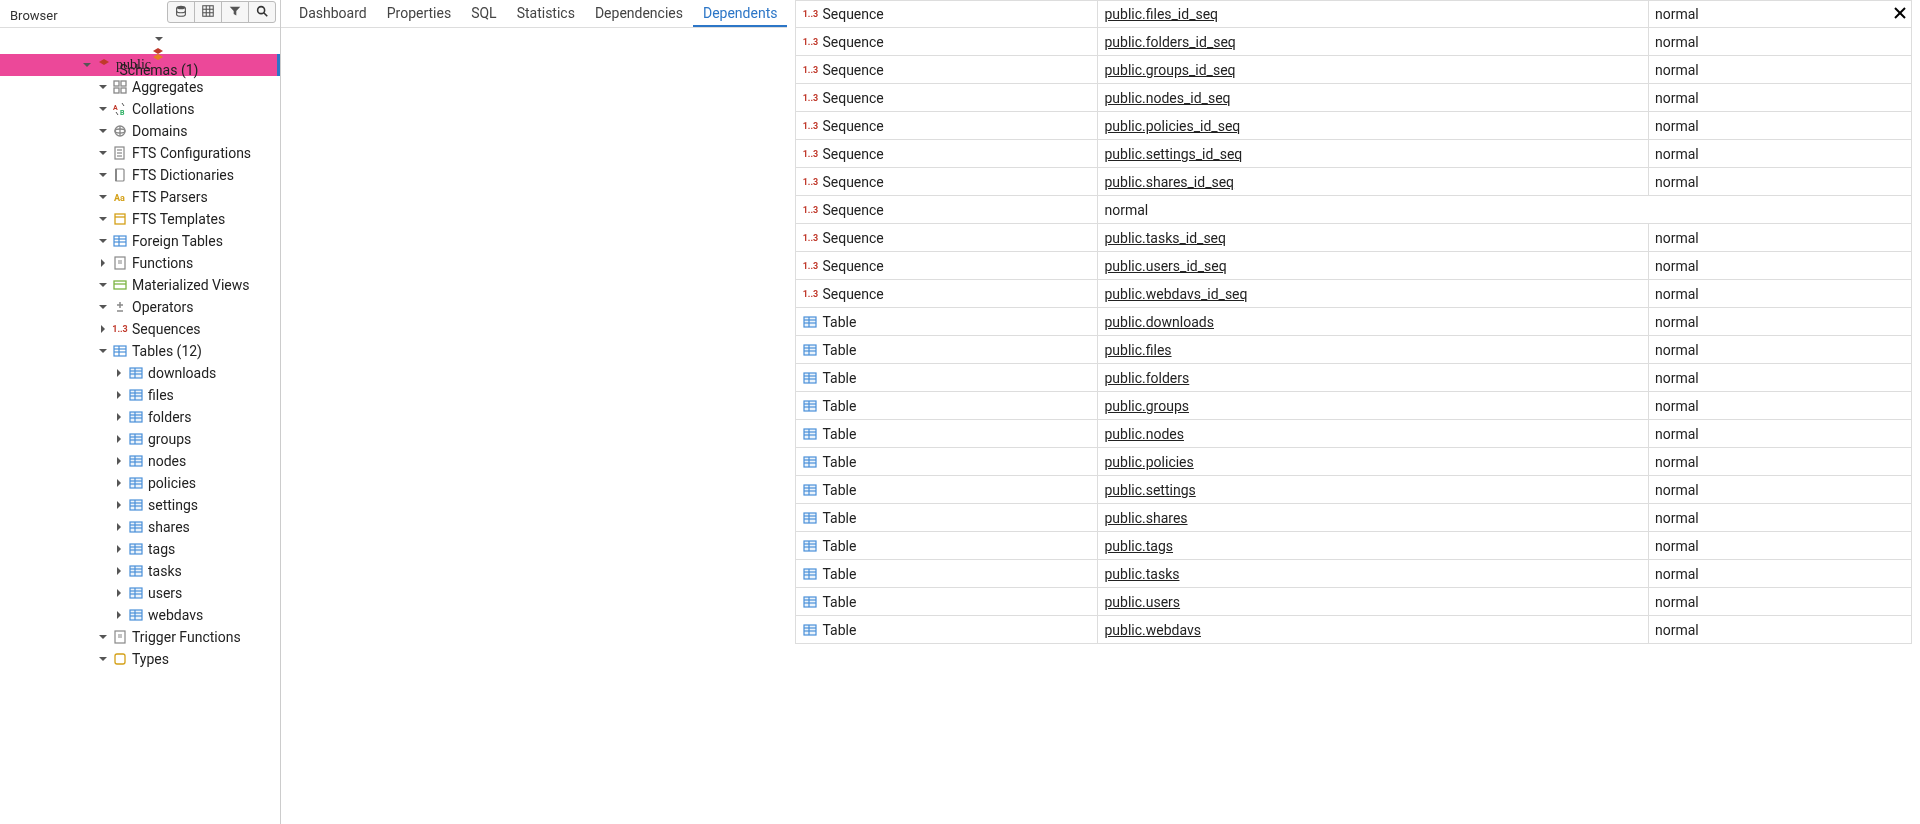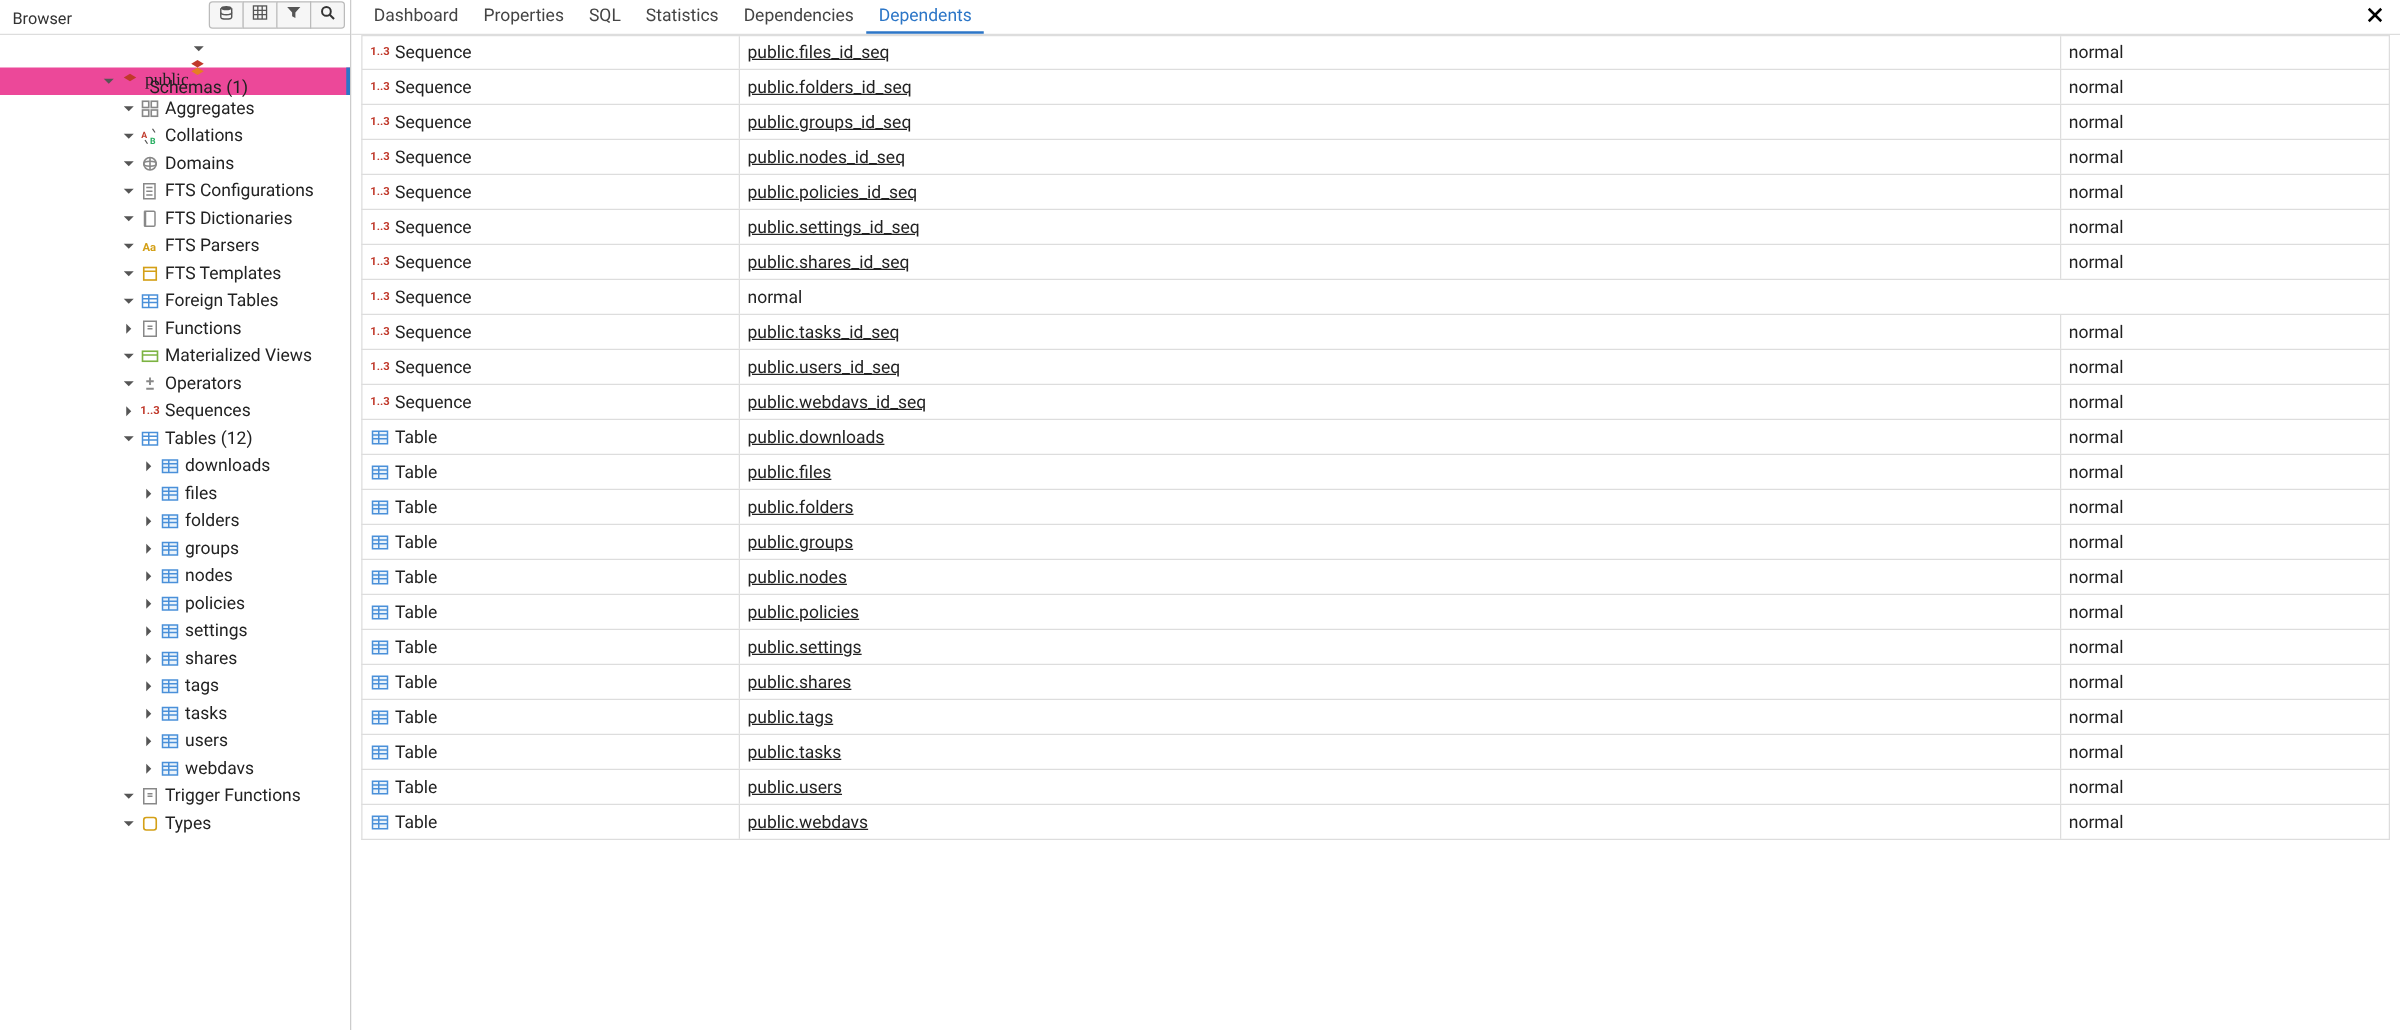--- a/index.html
+++ b/index.html
@@ -78,21 +78,20 @@
 .tree-label { font-size: 14px; color: #222; }
 
 .lv0 { padding-left: 44px; flex-direction: column; }
 .lv1 { padding-left: 80px; }
 .lv2 { padding-left: 96px; }
 .lv3 { padding-left: 112px; }
 
 .main {
   flex: 1;
   display: flex;
-  flex-direction: column;
   position: relative;
 }
 .tabs {
   display: flex;
   align-items: center;
   height: 28px;
   border-bottom: 1px solid #ddd;
   padding-left: 8px;
 }
 .tab {

